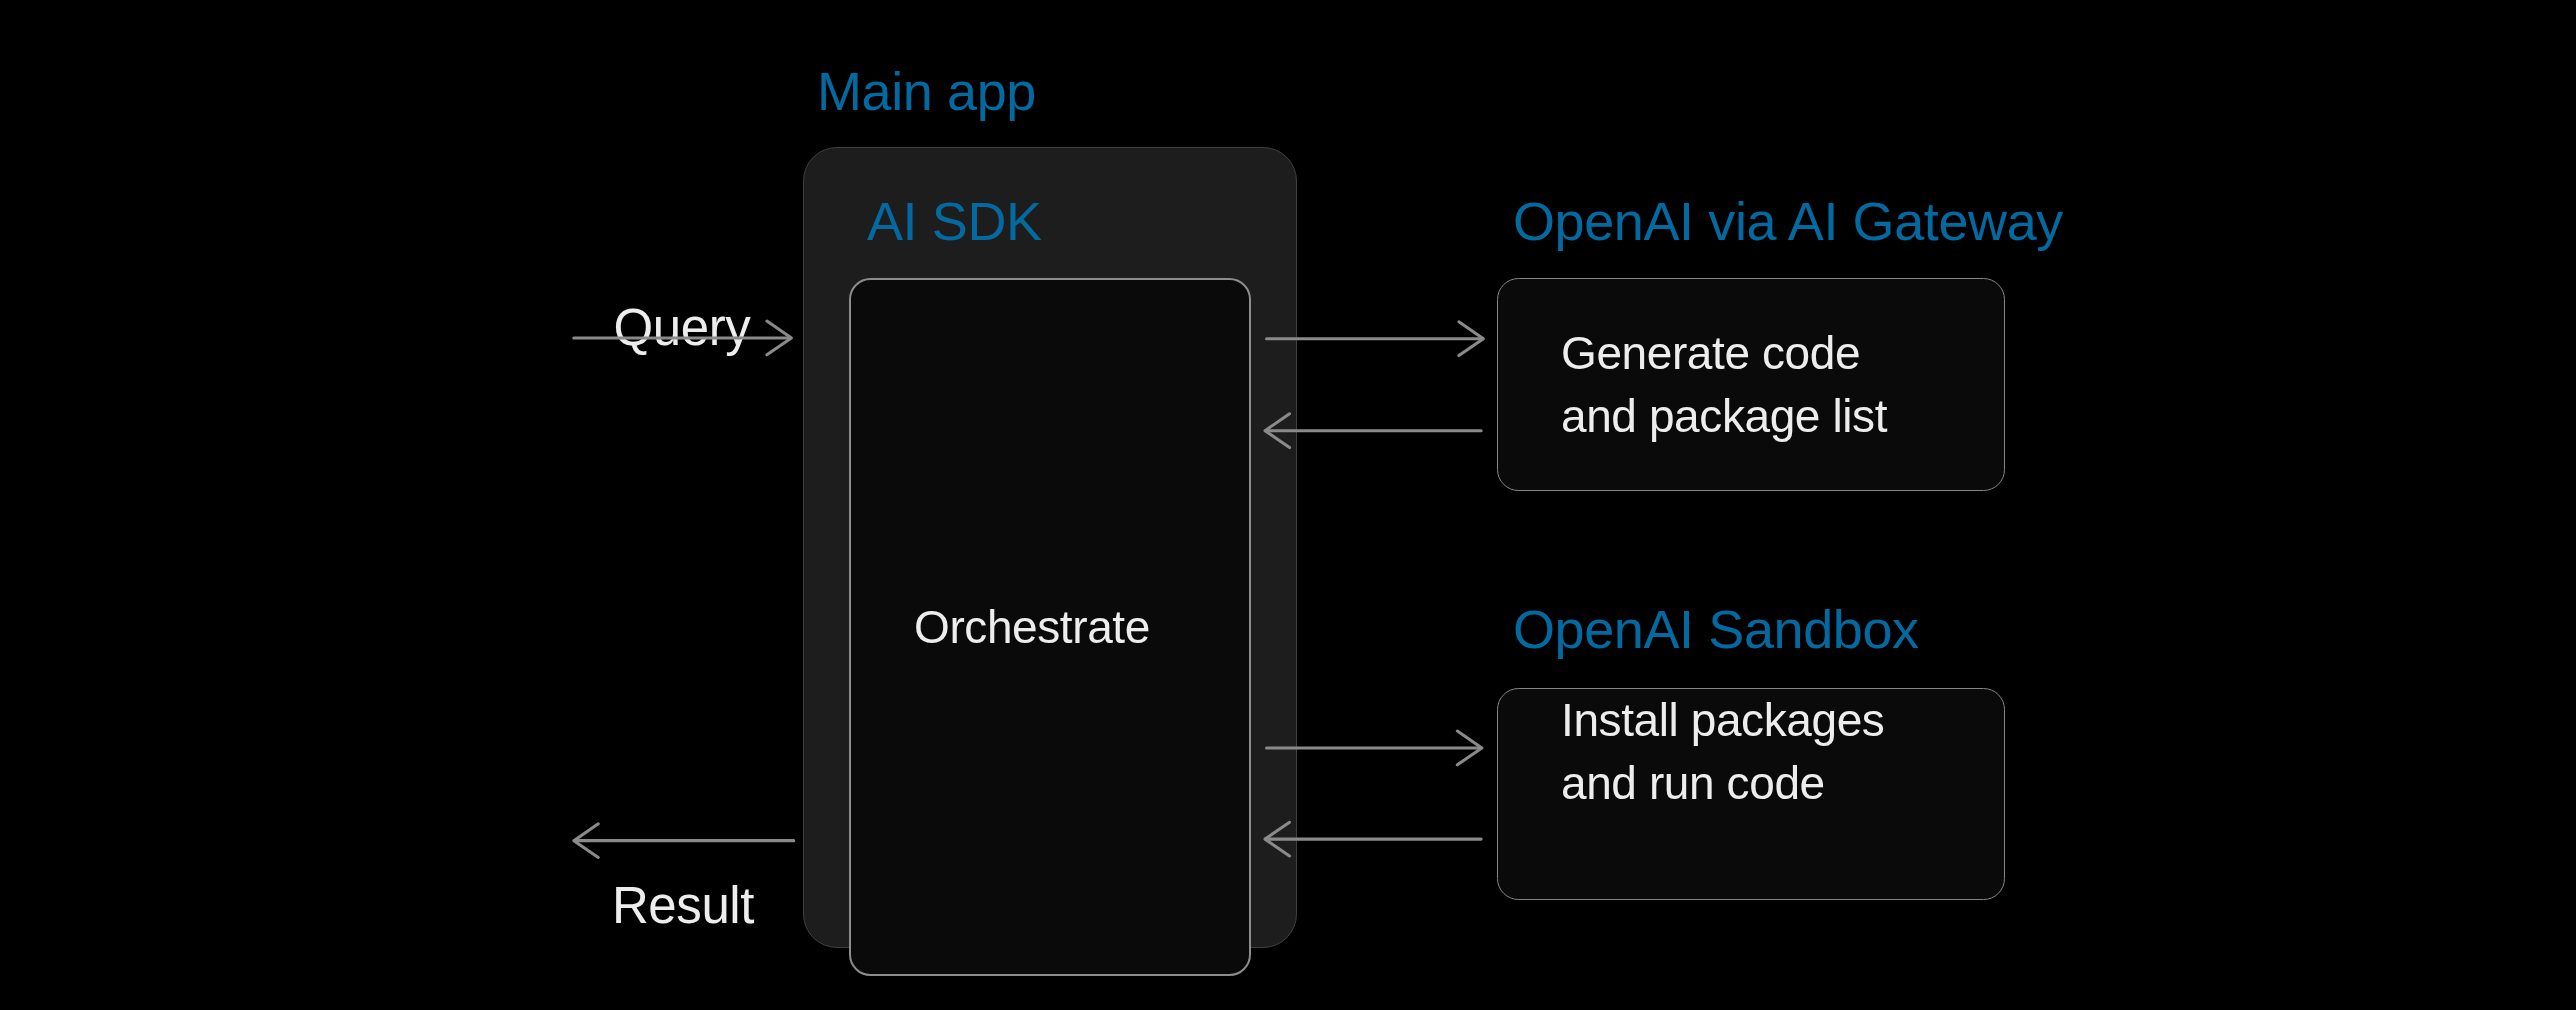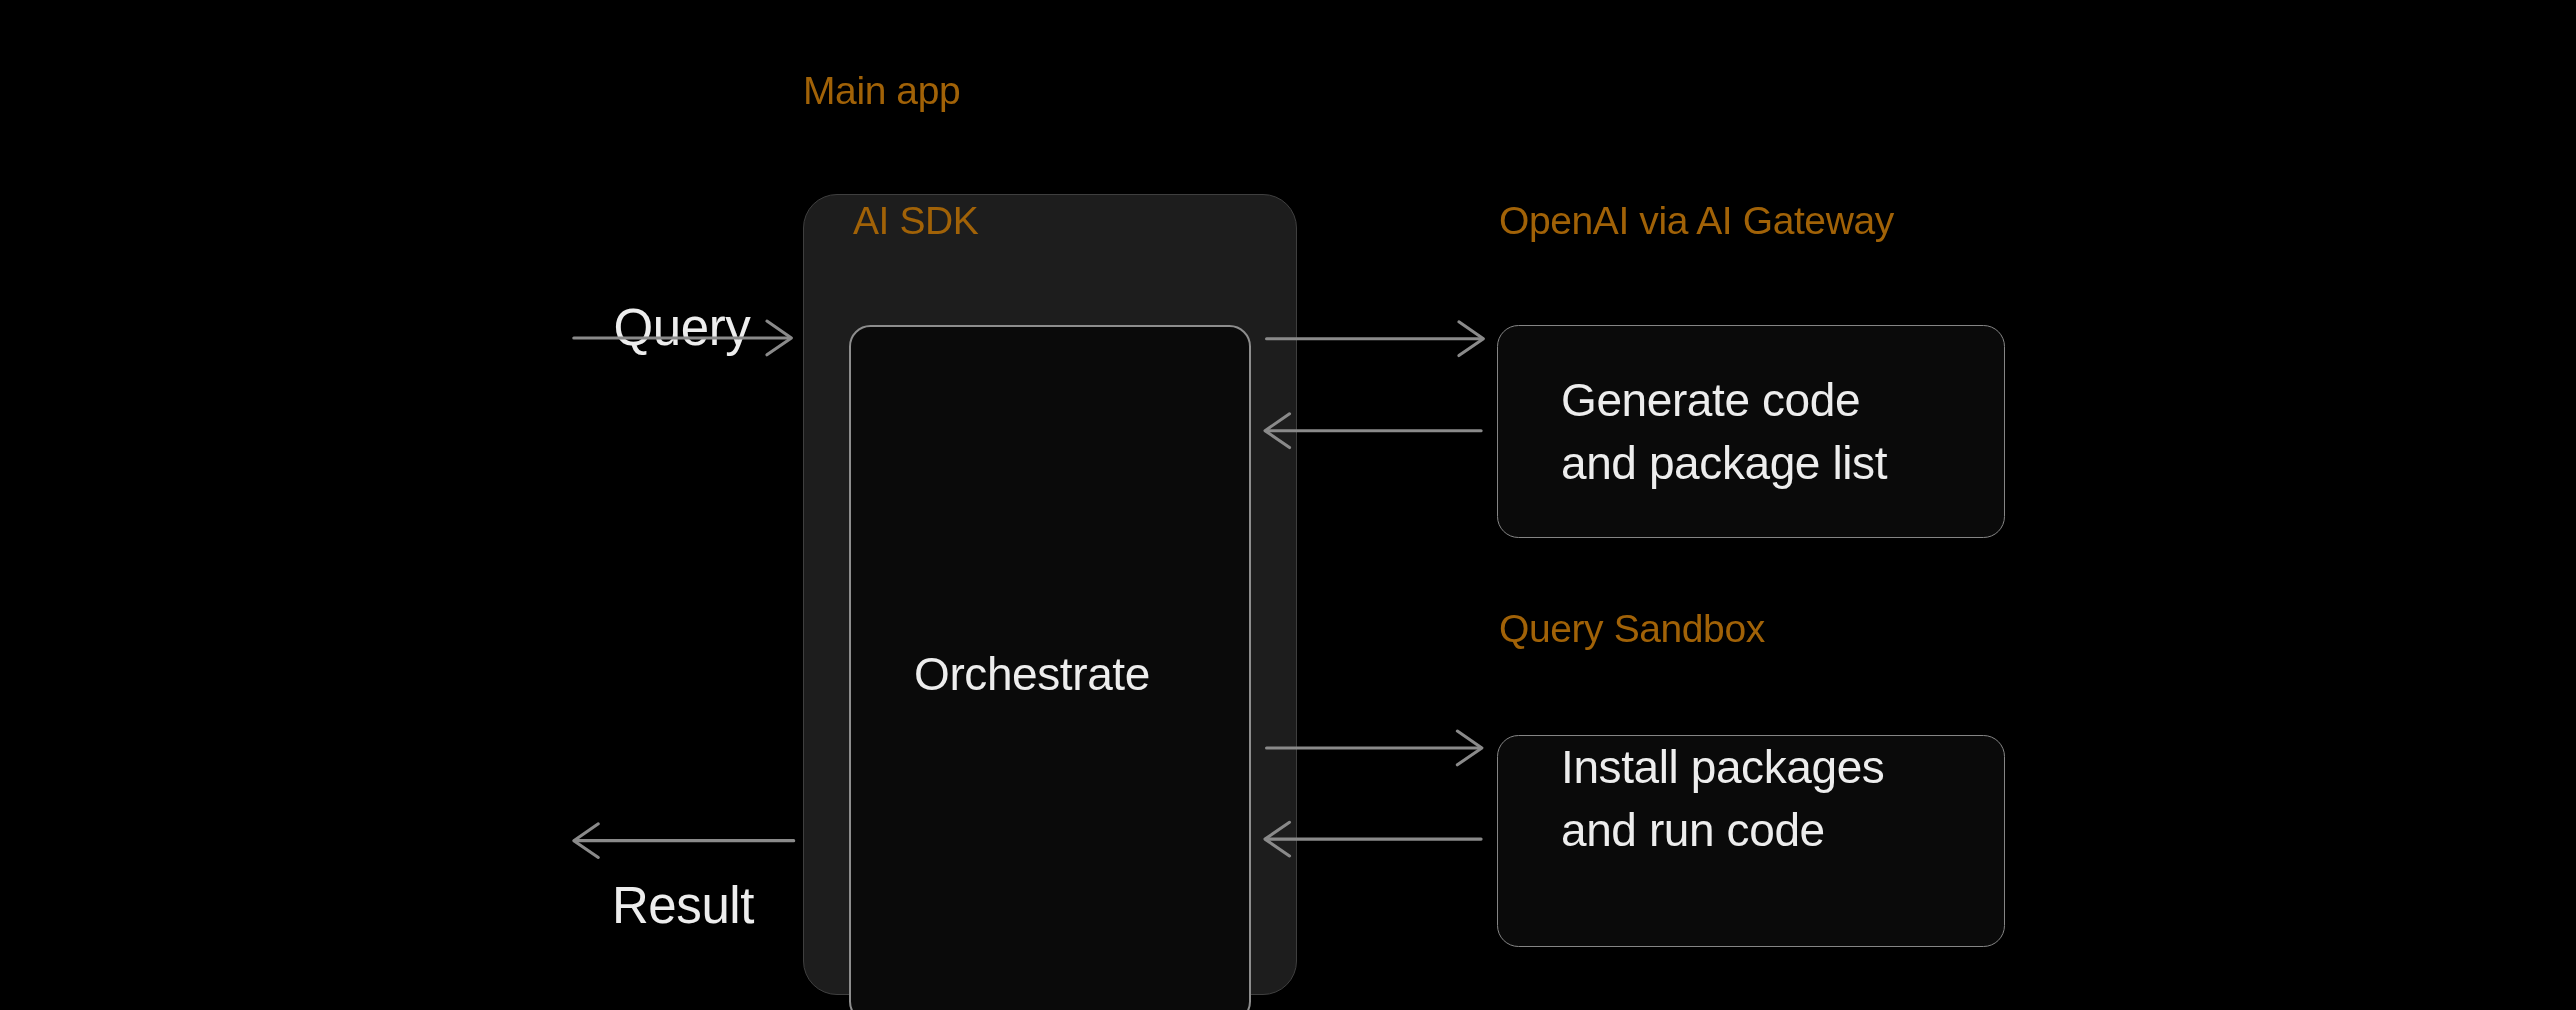--- a/index.html
+++ b/index.html
@@ -11,37 +11,37 @@
     position: relative;
     width: 2576px;
     height: 1010px;
     background: #000000;
     overflow: hidden;
     font-family: "Liberation Sans", "DejaVu Sans", sans-serif;
     letter-spacing: -0.4px;
   }
   .gray-label {
     position: absolute;
-    font-size: 39px;
+    font-size: 54px;
     line-height: 54px;
-    color: #a16207;
+    color: #0369a1;
     white-space: nowrap;
+    margin-left: 14px;
   }
   .white-label {
     position: absolute;
     font-size: 51px;
     line-height: 55px;
     color: #ededed;
     white-space: nowrap;
     text-align: center;
   }
   .box {
     position: absolute;
     box-sizing: border-box;
-    margin-top: 47px;
   }
   #outer-box {
     left: 803px;
     top: 147px;
     width: 494px;
     height: 801px;
     background: #1d1d1d;
     border: 1.5px solid #3f3f3f;
     border-radius: 34px;
   }
@@ -108,21 +108,21 @@
 </style>
 </head>
 <body>
 
 <div id="canvas">
 
   <div class="gray-label" id="label-main-app">Main app</div>
 
   <div class="gray-label" id="label-openai">OpenAI via AI Gateway</div>
 
-  <div class="gray-label" id="label-sandbox">Query Sandbox</div>
+  <div class="gray-label" id="label-sandbox">OpenAI Sandbox</div>
 
   <div class="box" id="outer-box"></div>
 
   <div class="gray-label" id="label-ai-sdk">AI SDK</div>
 
   <div class="box" id="inner-box">
     <div class="box-body">
       <div>Orchestrate</div>
     </div>
   </div>

